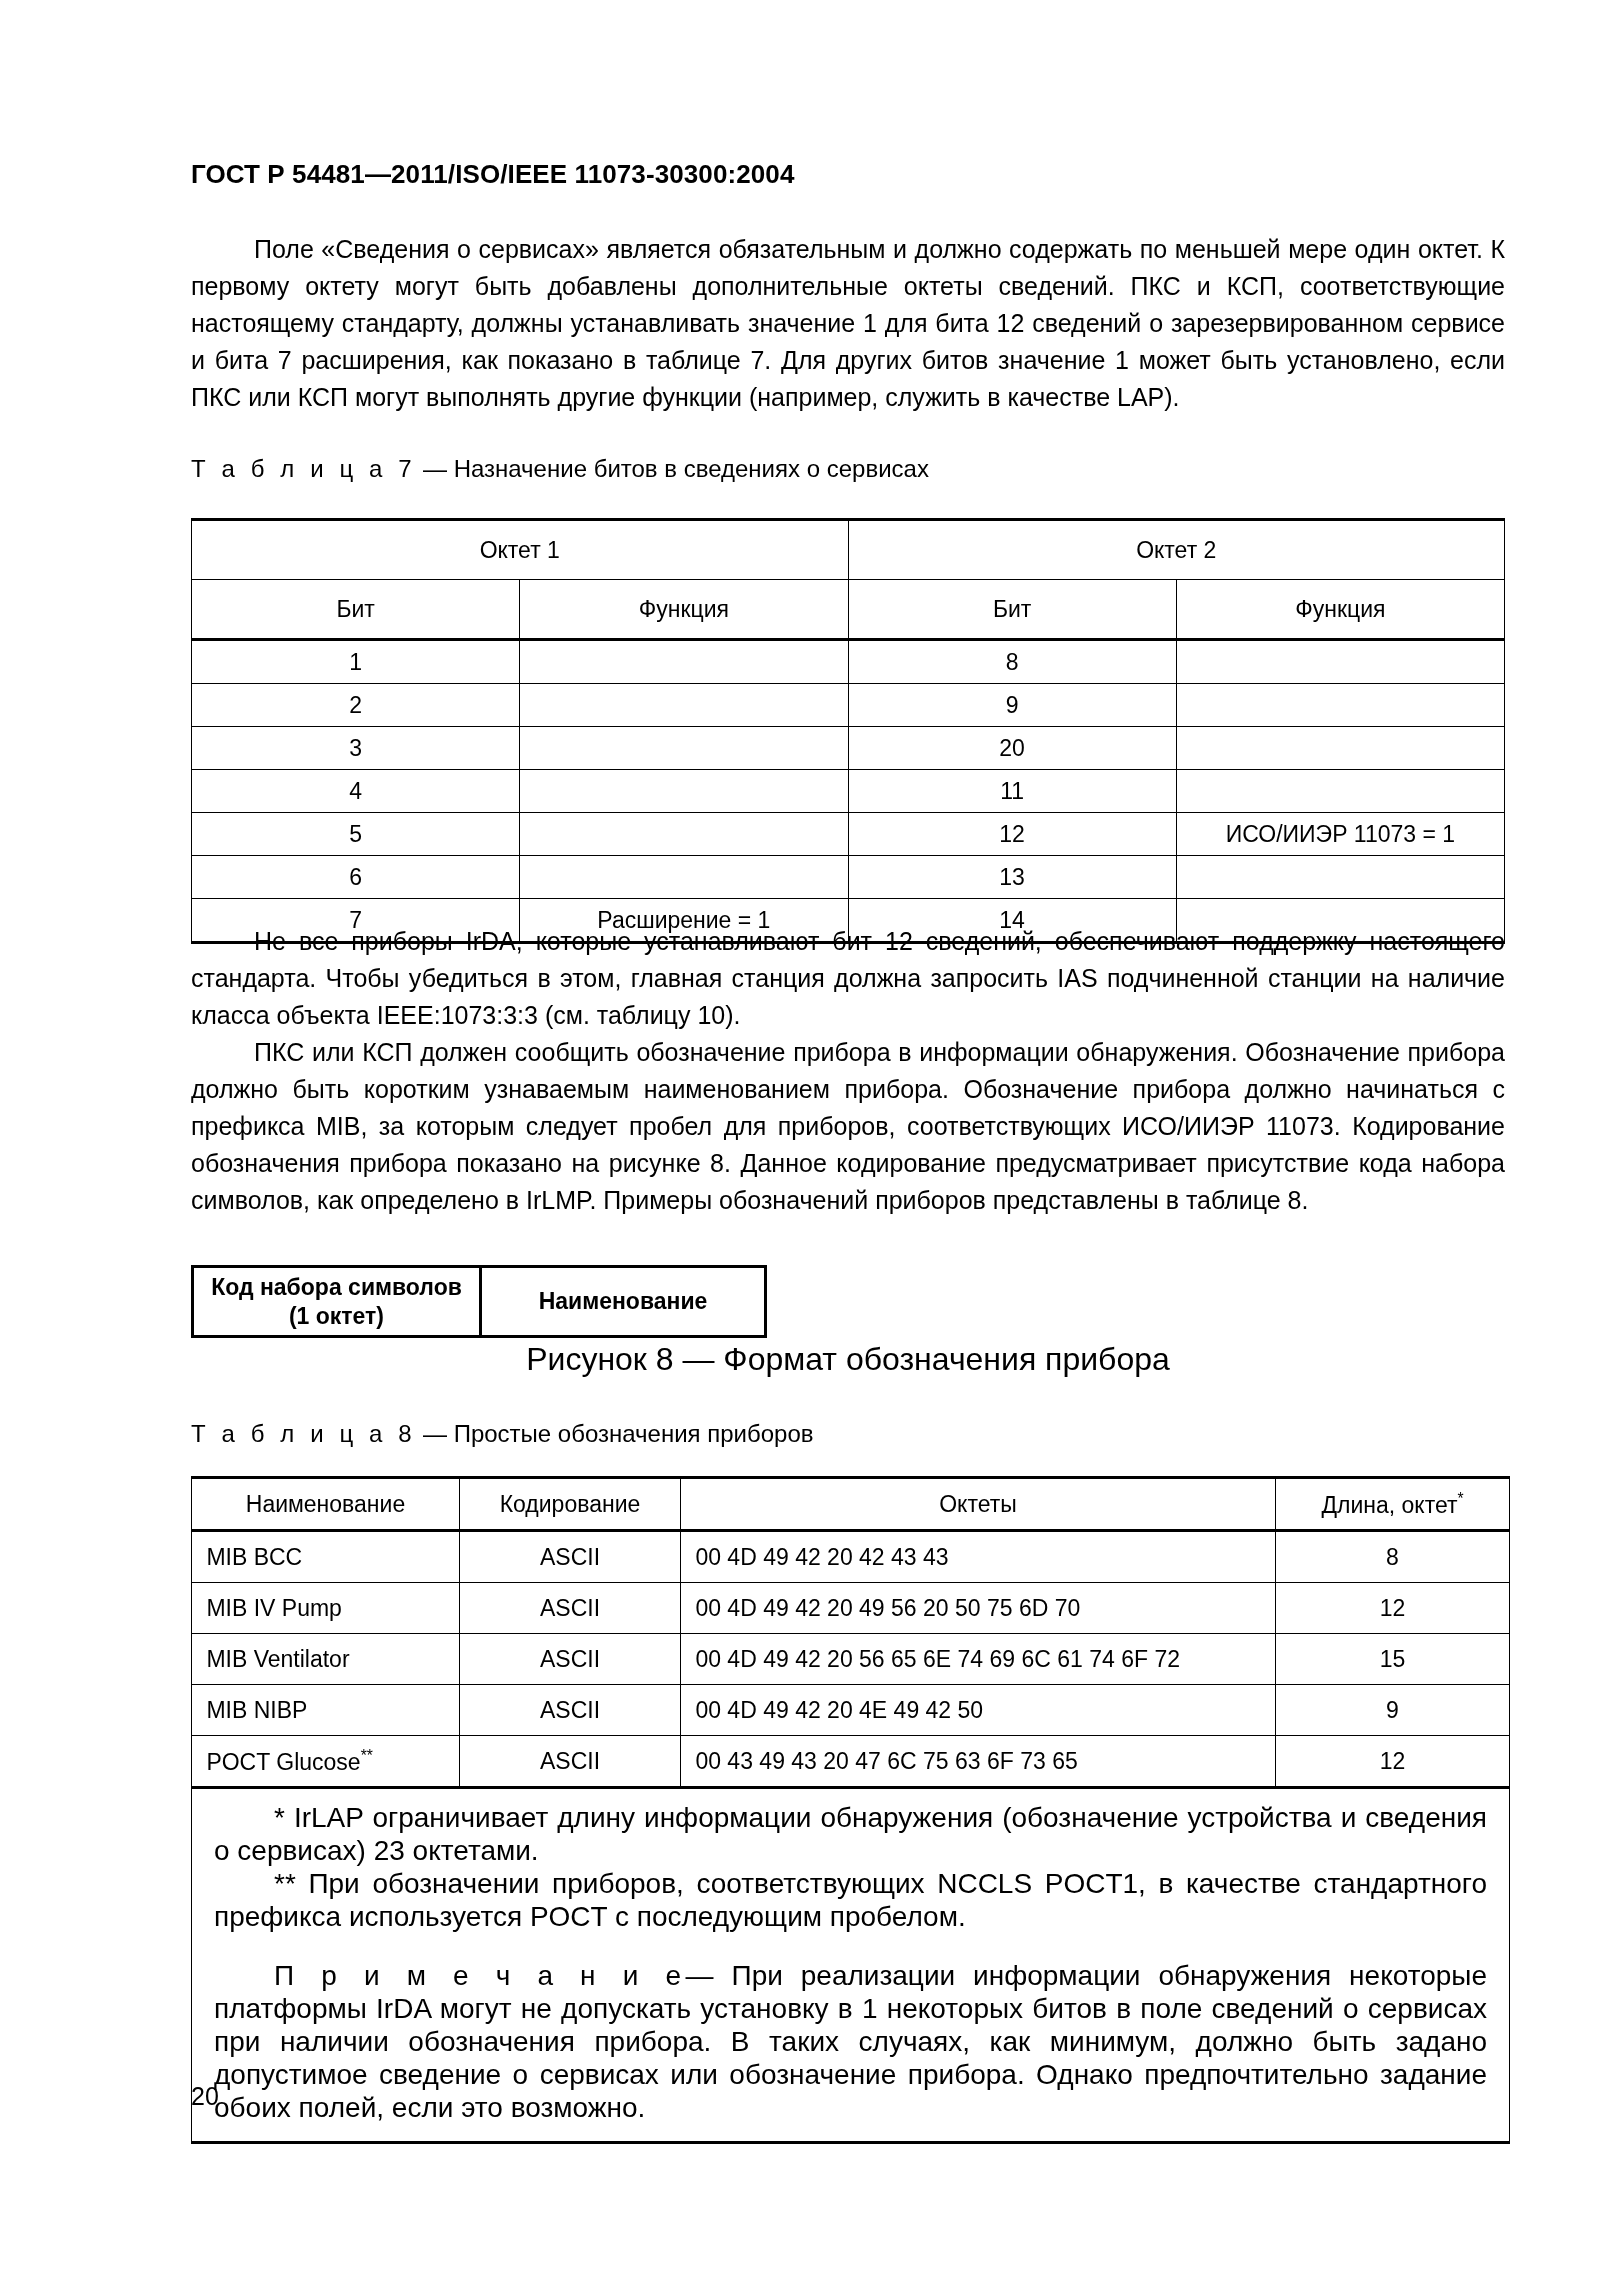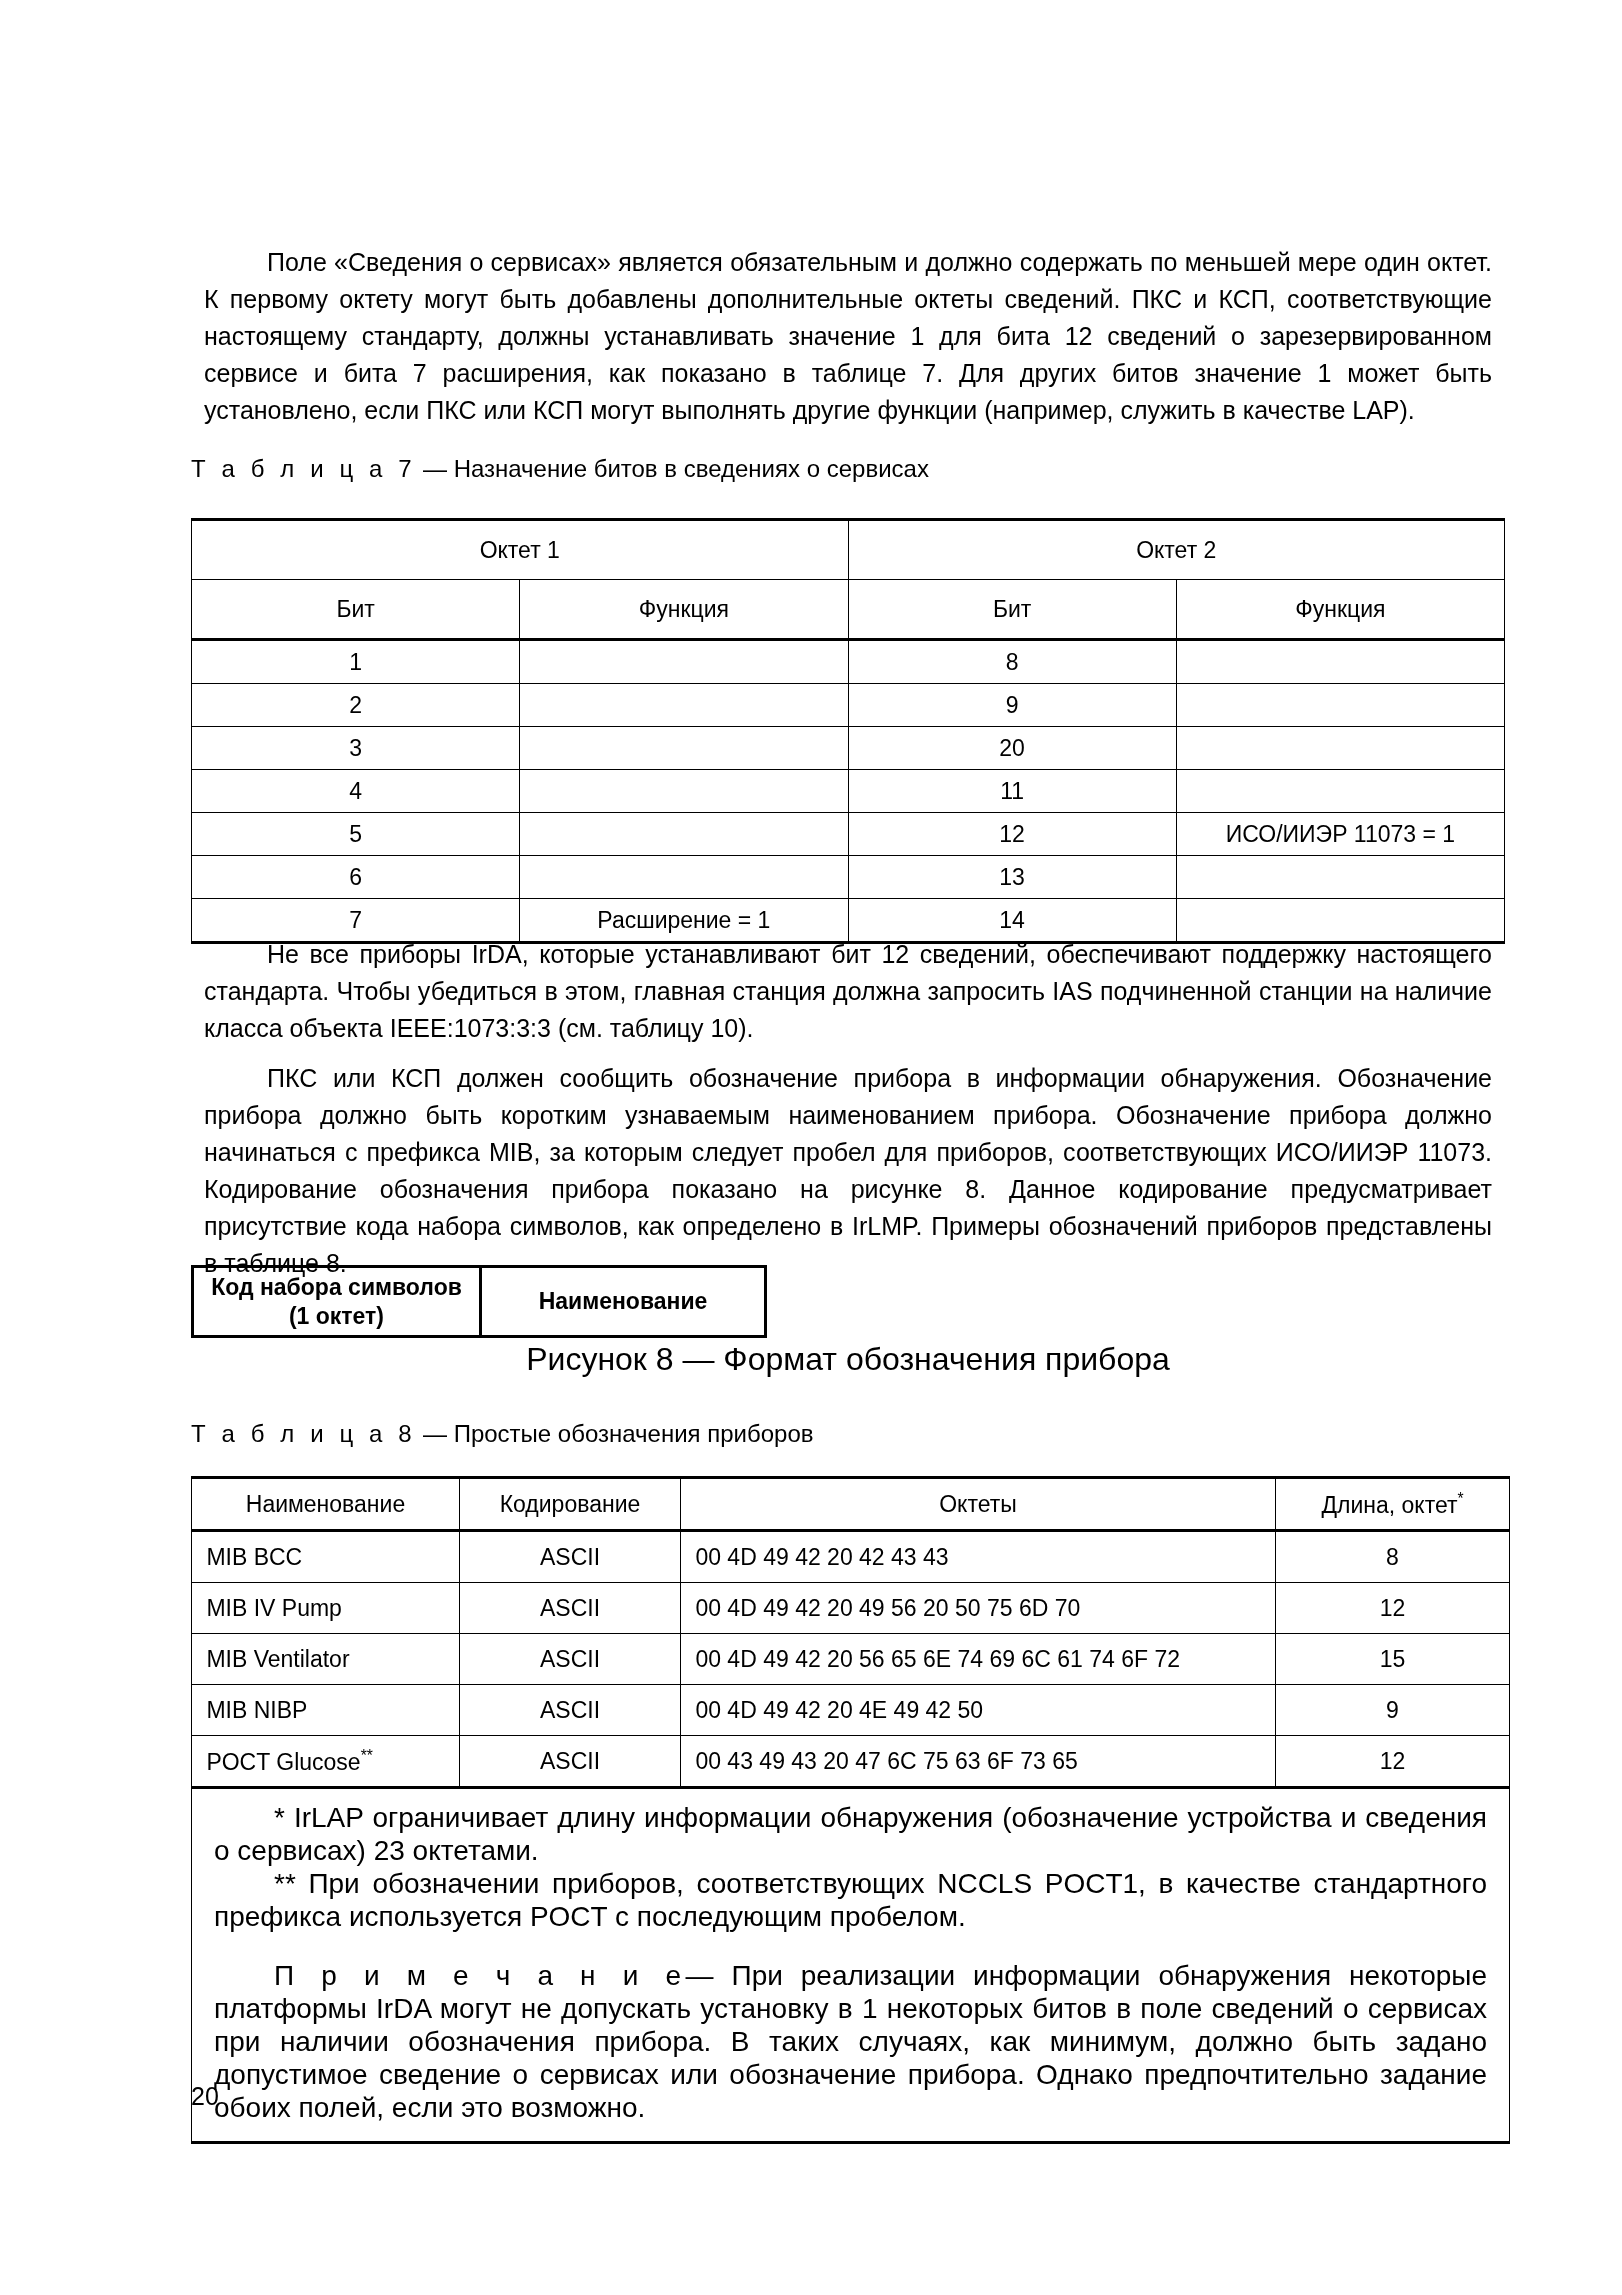--- a/index.html
+++ b/index.html
@@ -31,21 +31,21 @@
     letter-spacing: 0.1px;
     white-space: nowrap;
   }
 
   
   .para {
     font-size: 25px;
     line-height: 37px;
     text-align: justify;
     text-justify: inter-word;
-    margin: 13px;
+    margin: 0;
     hyphens: manual;
   }
   .para.indent { text-indent: 63px; }
   .para + .para { margin-top: 0; }
 
   .block-paras { position: absolute; left: 191px; width: 1314px; }
 
   
   .tbl-caption {
     font-size: 24px;
@@ -145,20 +145,21 @@
     left: 191px;
     top: 2082px;
     font-size: 25px;
   }
 </style>
 </head>
 <body>
 
 <div class="page">
 
+  <div class="doc-header">ГОСТ Р 54481—2011/ISO/IEEE 11073-30300:2004</div>
 
   <div class="block-paras" style="top:231px;">
     <p class="para indent">Поле «Сведения о сервисах» является обязательным и должно содержать по меньшей мере один октет. К первому октету могут быть добавлены дополнительные октеты сведений. ПКС и КСП, соответствующие настоящему стандарту, должны устанавливать значение 1 для бита 12 сведений о зарезервированном сервисе и бита 7 расширения, как показано в таблице 7. Для других битов значение 1 может быть установлено, если ПКС или КСП могут выполнять другие функции (например, служить в качестве LAP).</p>
   </div>
 
   <div style="position:absolute; left:191px; top:453px;">
     <span class="tbl-caption">
       <span class="sp-letters">Т а б л и ц а  7</span>
       <span>—</span>
       <span>Назначение битов в сведениях о сервисах</span>

